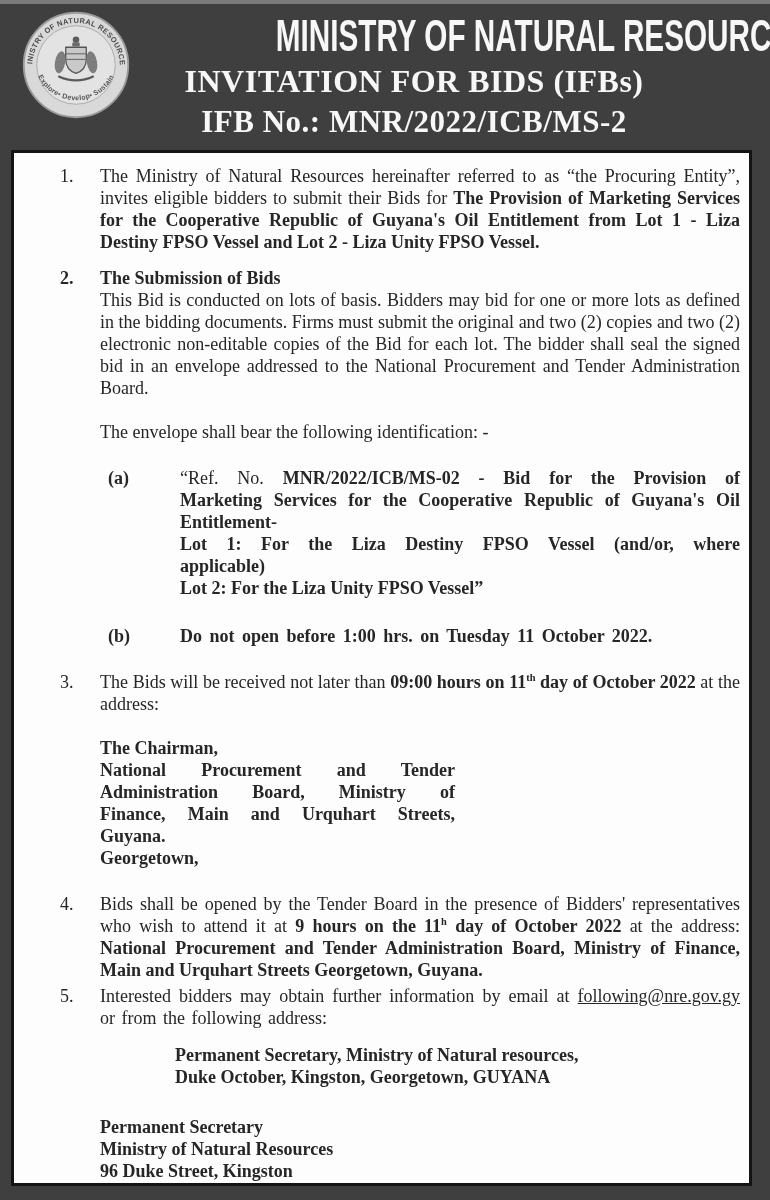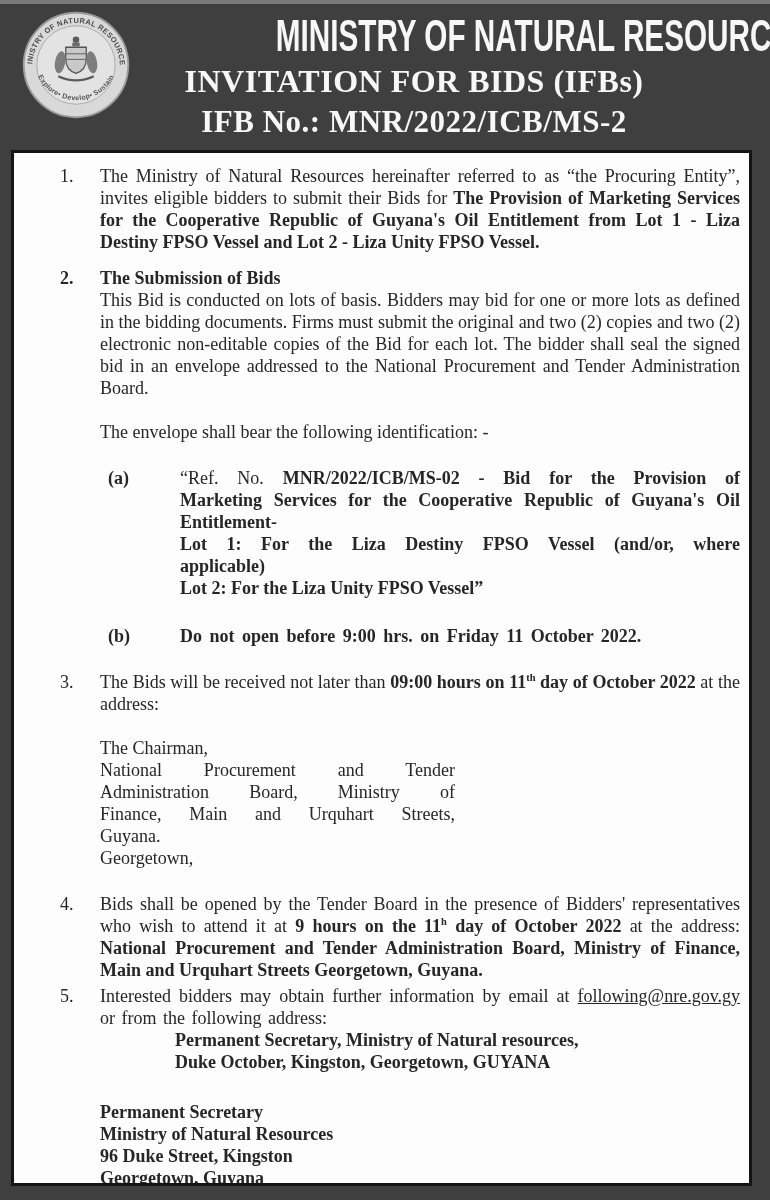--- a/index.html
+++ b/index.html
@@ -51,23 +51,23 @@
   .subrow { display: flex; padding-left: 48px; }
   .sublabel { width: 72px; flex: 0 0 72px; font-weight: bold; }
   .subtext { flex: 1; }
   .stretch { text-align: justify; text-align-last: justify; }
   sup { font-size: 0.58em; vertical-align: super; line-height: 0; }
   .email { text-decoration: underline; }
   .mt-sm { margin-top: 14px; }
   .mt-md { margin-top: 22px; }
   .mt-lg { margin-top: 24px; }
   .mt-xl { margin-top: 26px; }
-  .addr-block { margin-left: 40px; width: 355px; margin-top: 22px; font-weight: normal; }
+  .addr-block { margin-left: 40px; width: 355px; margin-top: 22px; font-weight: bold; }
   .addr-line.stretch { text-align-last: justify; }
-  .item5-bold { margin-left: 75px; font-weight: bold; }
+  .item5-bold { margin-left: 75px; font-weight: bold; margin-top: 15px; }
   .wordspace { word-spacing: 3px; }
   .footer-block { margin-left: 40px; margin-top: 28px; font-weight: bold; }
 </style>
 </head>
 <body>
 
 <div class="top-strip"></div>
 
 <header class="header">
   <div class="logo">
@@ -131,21 +131,21 @@
         <div class="stretch bold">Marketing Services for the Cooperative Republic of Guyana's Oil</div>
         <div class="bold">Entitlement-</div>
         <div class="stretch bold">Lot 1: For the Liza Destiny FPSO Vessel (and/or, where</div>
         <div class="bold">applicable)</div>
         <div class="bold">Lot 2: For the Liza Unity FPSO Vessel”</div>
       </div>
     </div>
 
     <div class="subrow mt-xl">
       <div class="sublabel">(b)</div>
-      <div class="subtext bold wordspace">Do not open before 9:00 hrs. on Friday 11 October 2022.</div>
+      <div class="subtext bold wordspace">Do not open before 1:00 hrs. on Tuesday 11 October 2022.</div>
     </div>
 
     <div class="row mt-lg">
       <div class="num">3.</div>
       <div class="row-text"><span>The Bids will be received not later than </span><span class="bold">09:00 hours on 11</span><sup class="bold">th</sup><span class="bold"> day of October 2022</span><span> at the address:</span></div>
     </div>
 
     <div class="addr-block">
       <div class="addr-line">The Chairman,</div>
       <div class="addr-line stretch">National Procurement and Tender</div>

